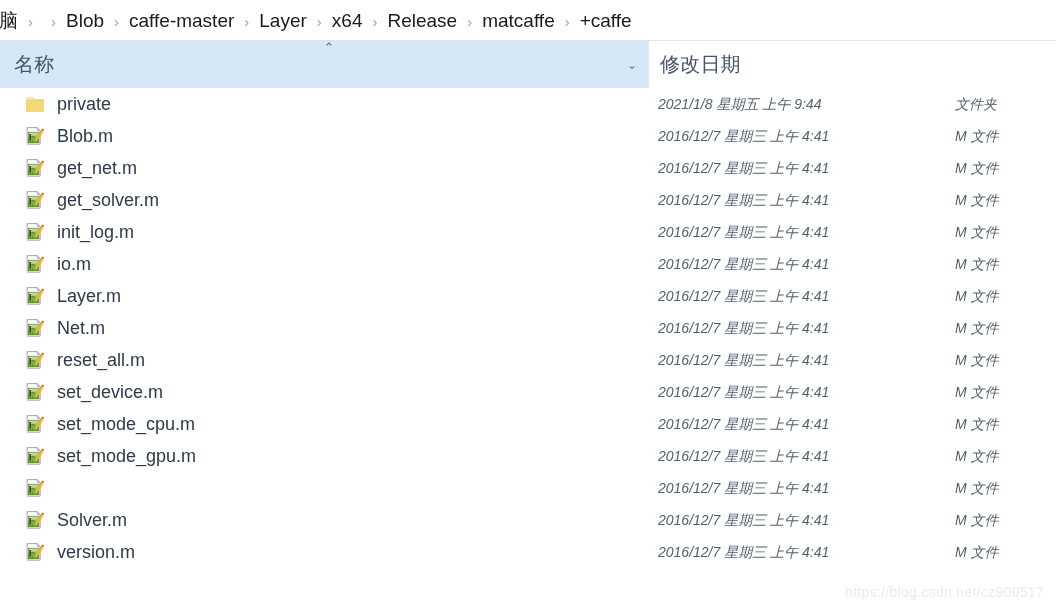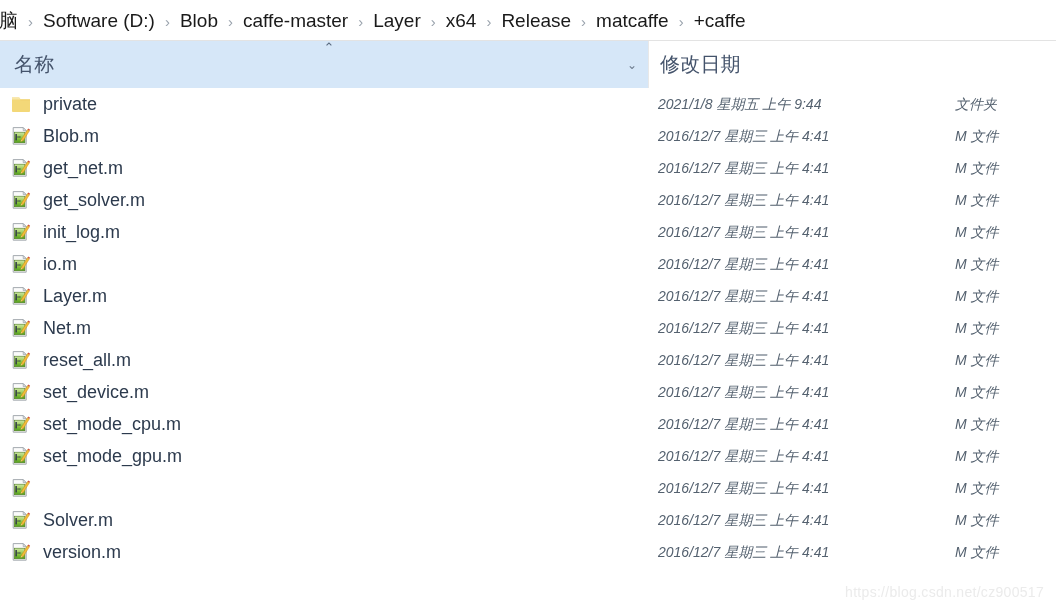--- a/index.html
+++ b/index.html
@@ -108,21 +108,21 @@
   .row {
     display: flex;
     align-items: center;
     height: 32px;
     cursor: default;
   }
   .cell-name {
     width: 648px;
     display: flex;
     align-items: center;
-    padding-left: 10px;
+    padding-left: 24px;
     overflow: hidden;
   }
   .cell-date {
     width: 297px;
     padding-left: 10px;
   }
   .cell-type {
     flex: 1;
     padding-left: 10px;
   }
@@ -161,21 +161,20 @@
     letter-spacing: 0.3px;
     user-select: none;
   }
 </style>
 </head>
 <body>
 
 <div id="breadcrumb-bar">
     <span class="crumb first">脑</span>
     <span class="crumb-sep">›</span>
-    <span class="crumb">Software (D:)</span>
     <span class="crumb-sep">›</span>
     <span class="crumb">Blob</span>
     <span class="crumb-sep">›</span>
     <span class="crumb">caffe-master</span>
     <span class="crumb-sep">›</span>
     <span class="crumb">Layer</span>
     <span class="crumb-sep">›</span>
     <span class="crumb">x64</span>
     <span class="crumb-sep">›</span>
     <span class="crumb">Release</span>

